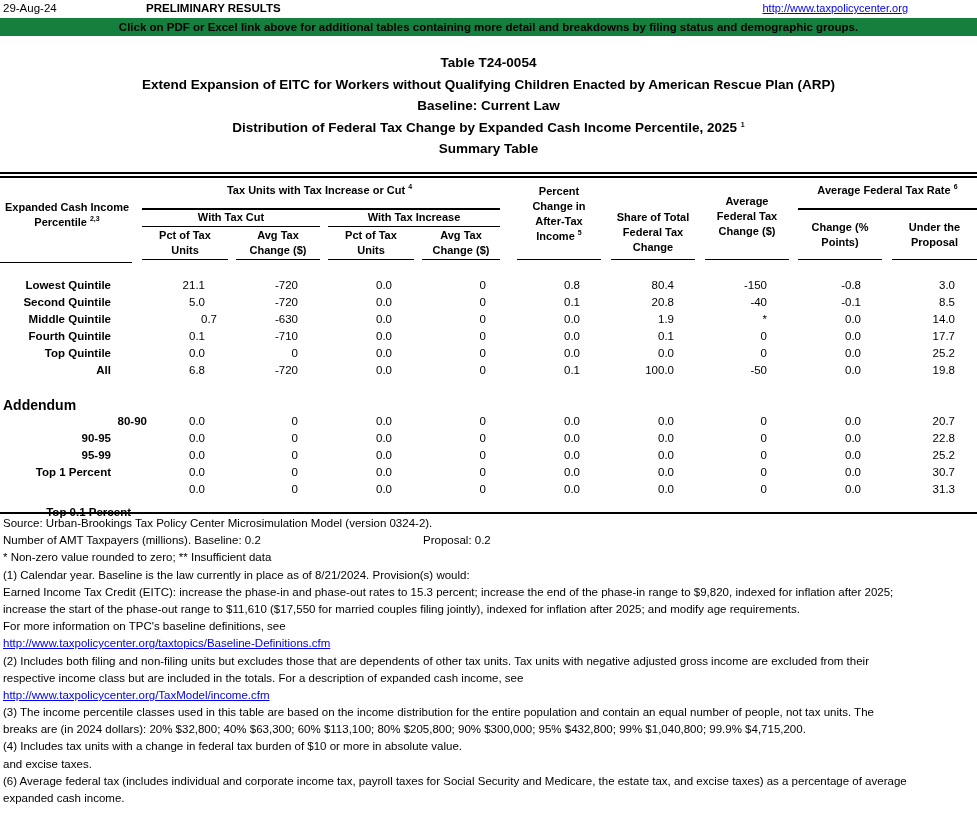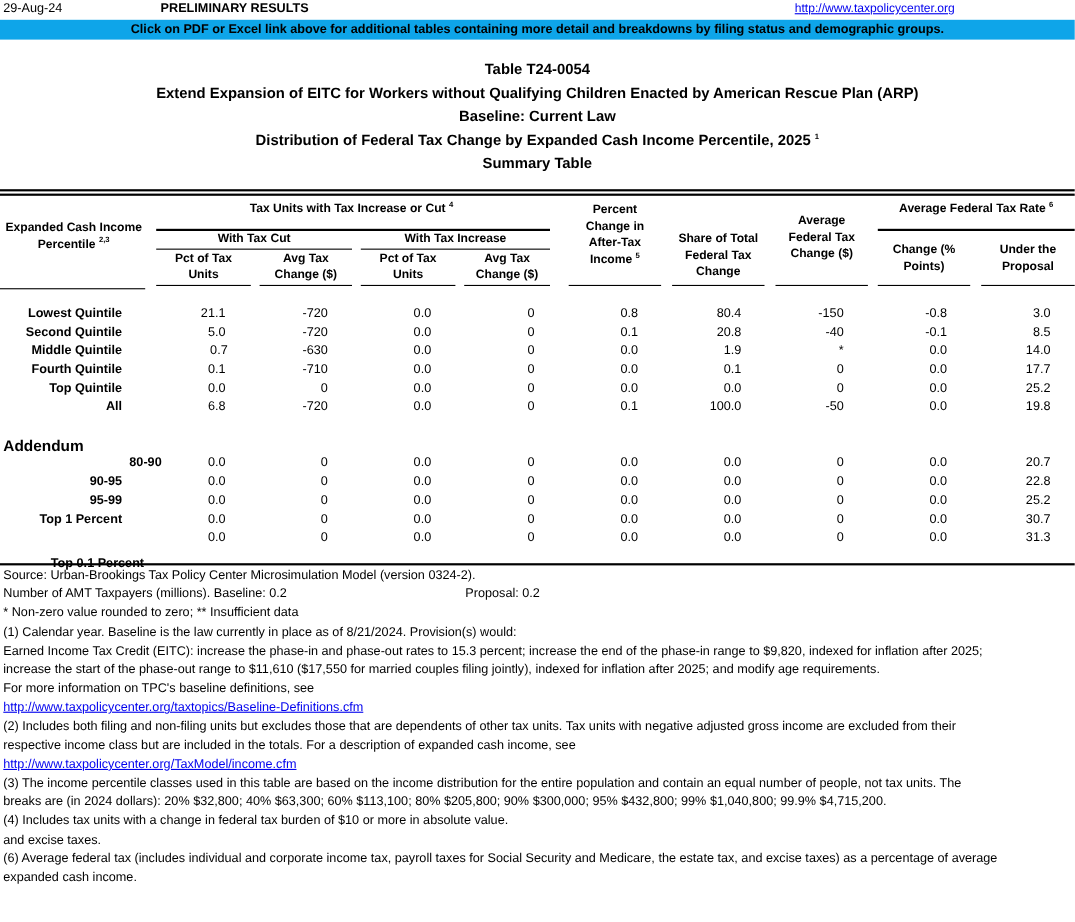--- a/index.html
+++ b/index.html
@@ -1,22 +1,22 @@
 <!DOCTYPE html>
 <html><head>
 <meta charset="utf-8">
 <style>
   html, body { margin:0; padding:0; background:#ffffff; }
   body { width:977px; height:838px; overflow:hidden; position:relative;
          font-family:"Liberation Sans", sans-serif; color:#000; font-size:11.5px; }
-  .topbar { position:absolute; left:0; top:0; width:871px; height:18px; }
+  .topbar { position:absolute; left:0; top:0; width:871px; height:18px;padding-left:40px; }
   .topbar .date { position:absolute; left:3px; top:2px; font-size:11.5px; }
   .topbar .prelim { position:absolute; left:146px; top:2px; font-weight:bold; font-size:11.5px; }
   .topbar .url { position:absolute; right:3px; top:2px; color:#0000EE; text-decoration:underline; font-size:11px; cursor:pointer; }
-  .banner { position:absolute; left:0; top:18px; width:977px; height:18px; background:#0ea5e9;
+  .banner { position:absolute; left:0; top:18px; width:977px; height:18px; background:#15803d;
             text-align:center; font-weight:bold; font-size:11.5px; line-height:18px; }
   .titles { position:absolute; left:0; top:52px; width:977px; text-align:center; font-weight:bold; font-size:13.5px; }
   .titles div { height:21.5px; line-height:21.5px; }
   sup { font-size:7px; vertical-align:super; line-height:0; }
   .dline { position:absolute; left:0; width:977px; height:0; border-top:2px solid #000; }
   .hl { position:absolute; height:0; border-top:1px solid #000; }
   .hl2 { position:absolute; height:0; border-top:2px solid #000; }
   .h { position:absolute; text-align:center; font-weight:bold; font-size:11px; line-height:15px; }
   .cell { position:absolute; font-size:11.5px; text-align:right; height:17px; line-height:17px; }
   .rowlabel { position:absolute; font-weight:bold; font-size:11.5px; text-align:right; height:17px; line-height:17px; }
@@ -141,21 +141,21 @@
       <div class="cell" style="left: 332px; width: 60px; top: 294px;">0.0</div>
       <div class="cell" style="left: 426px; width: 60px; top: 294px;">0</div>
       <div class="cell" style="left: 520px; width: 60px; top: 294px;">0.1</div>
       <div class="cell" style="left: 614px; width: 60px; top: 294px;">20.8</div>
       <div class="cell" style="left: 707px; width: 60px; top: 294px;">-40</div>
       <div class="cell" style="left: 801px; width: 60px; top: 294px;">-0.1</div>
       <div class="cell" style="left: 895px; width: 60px; top: 294px;">8.5</div>
     </div>
     <div>
       <div class="rowlabel" style="left: 0px; width: 111px; top: 311px;">Middle Quintile</div>
-      <div class="cell" style="left: 147px; width: 60px; top: 311px;">0.7</div>
+      <div class="cell" style="left: 157px; width: 60px; top: 311px;">0.7</div>
       <div class="cell" style="left: 238px; width: 60px; top: 311px;">-630</div>
       <div class="cell" style="left: 332px; width: 60px; top: 311px;">0.0</div>
       <div class="cell" style="left: 426px; width: 60px; top: 311px;">0</div>
       <div class="cell" style="left: 520px; width: 60px; top: 311px;">0.0</div>
       <div class="cell" style="left: 614px; width: 60px; top: 311px;">1.9</div>
       <div class="cell" style="left: 707px; width: 60px; top: 311px;">*</div>
       <div class="cell" style="left: 801px; width: 60px; top: 311px;">0.0</div>
       <div class="cell" style="left: 895px; width: 60px; top: 311px;">14.0</div>
     </div>
     <div>

